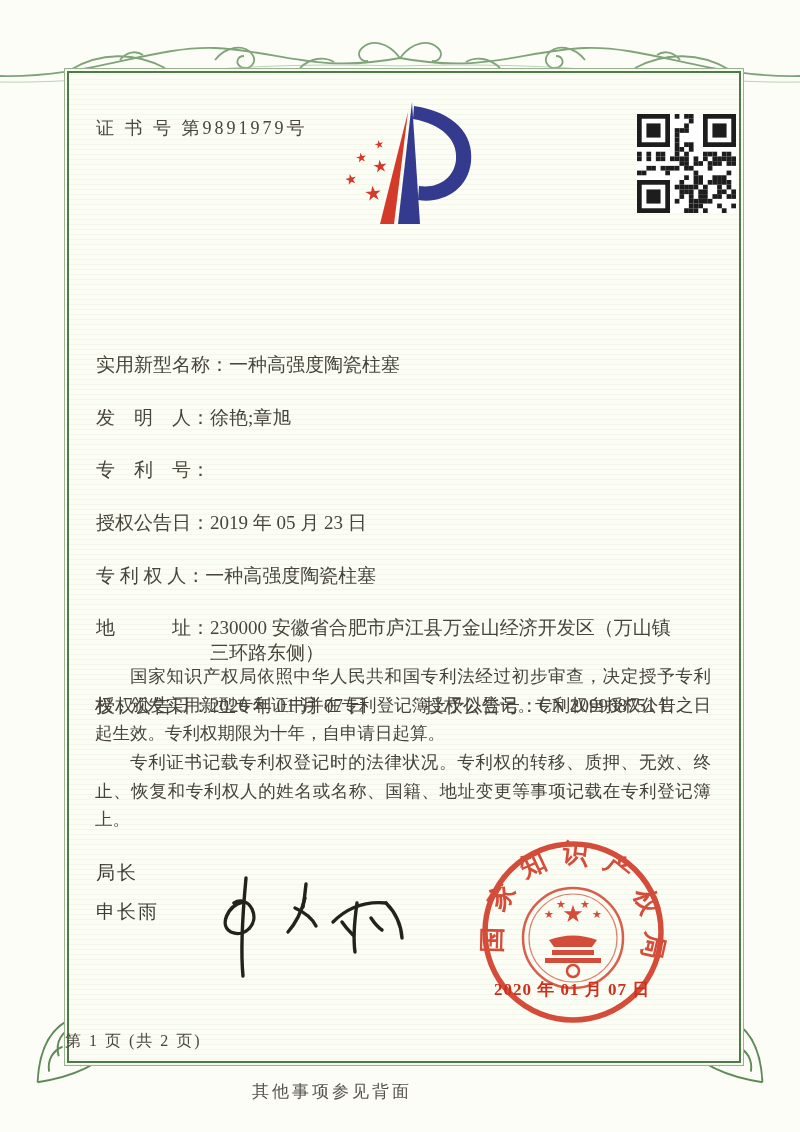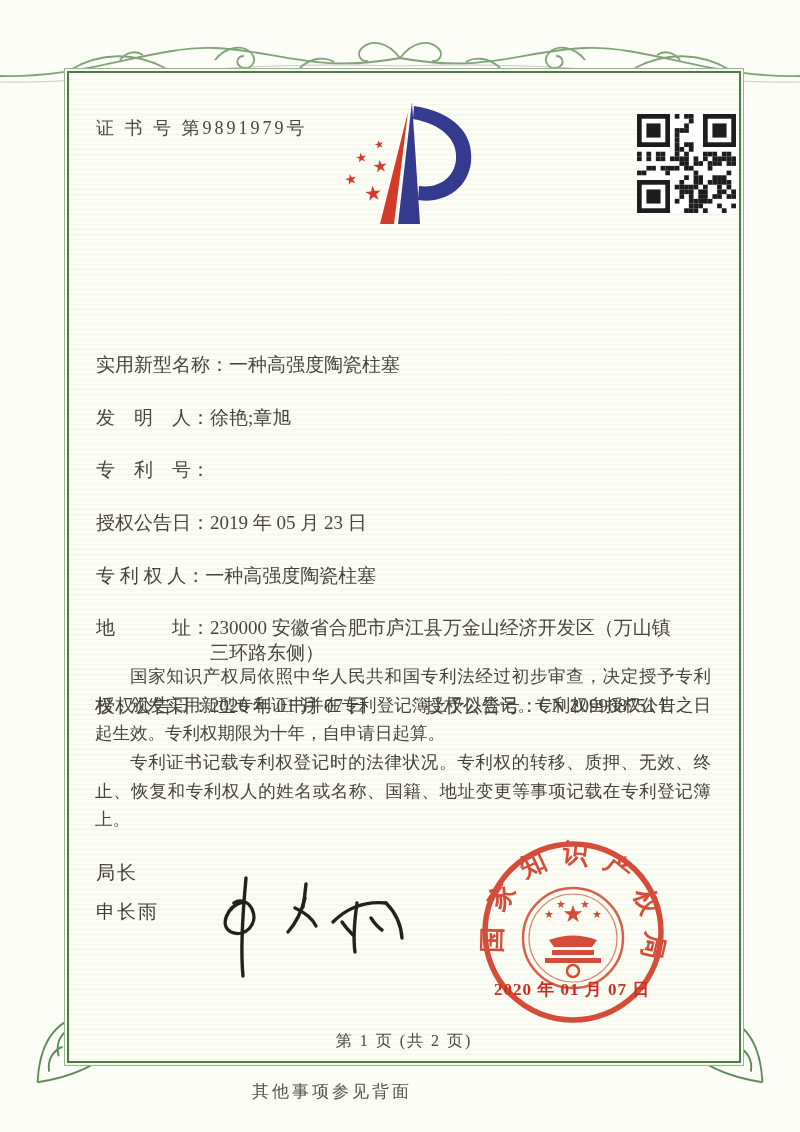--- a/index.html
+++ b/index.html
@@ -41,21 +41,21 @@
 
   
   .officer{position:absolute;left:96px;top:860px;font-size:19px;color:#3e3b33;}
   .officer div{margin-bottom:13px;letter-spacing:2px;}
   .signature{position:absolute;left:205px;top:872px;width:215px;height:110px;}
   .seal{position:absolute;left:477px;top:836px;width:192px;height:192px;opacity:0.93;}
   .seal-date{position:absolute;left:483px;top:978px;width:178px;text-align:center;
              font-size:17px;font-weight:700;color:#cd2f1d;letter-spacing:1px;}
 
   
-  .page-info{position:absolute;left:65px;top:1031px;width:678px;text-align:center;
+  .page-info{position:absolute;left:65px;top:1031px;width:678px;
              font-size:16px;color:#4a473d;letter-spacing:2px;}
   .back-note{position:absolute;left:0;top:1080px;width:664px;text-align:center;
              font-size:17px;color:#55524a;letter-spacing:3px;}
 </style>
 </head>
 <body>
 
 <div class="page">
 
   <svg class="ornament band-top" viewBox="0 0 800 64">

